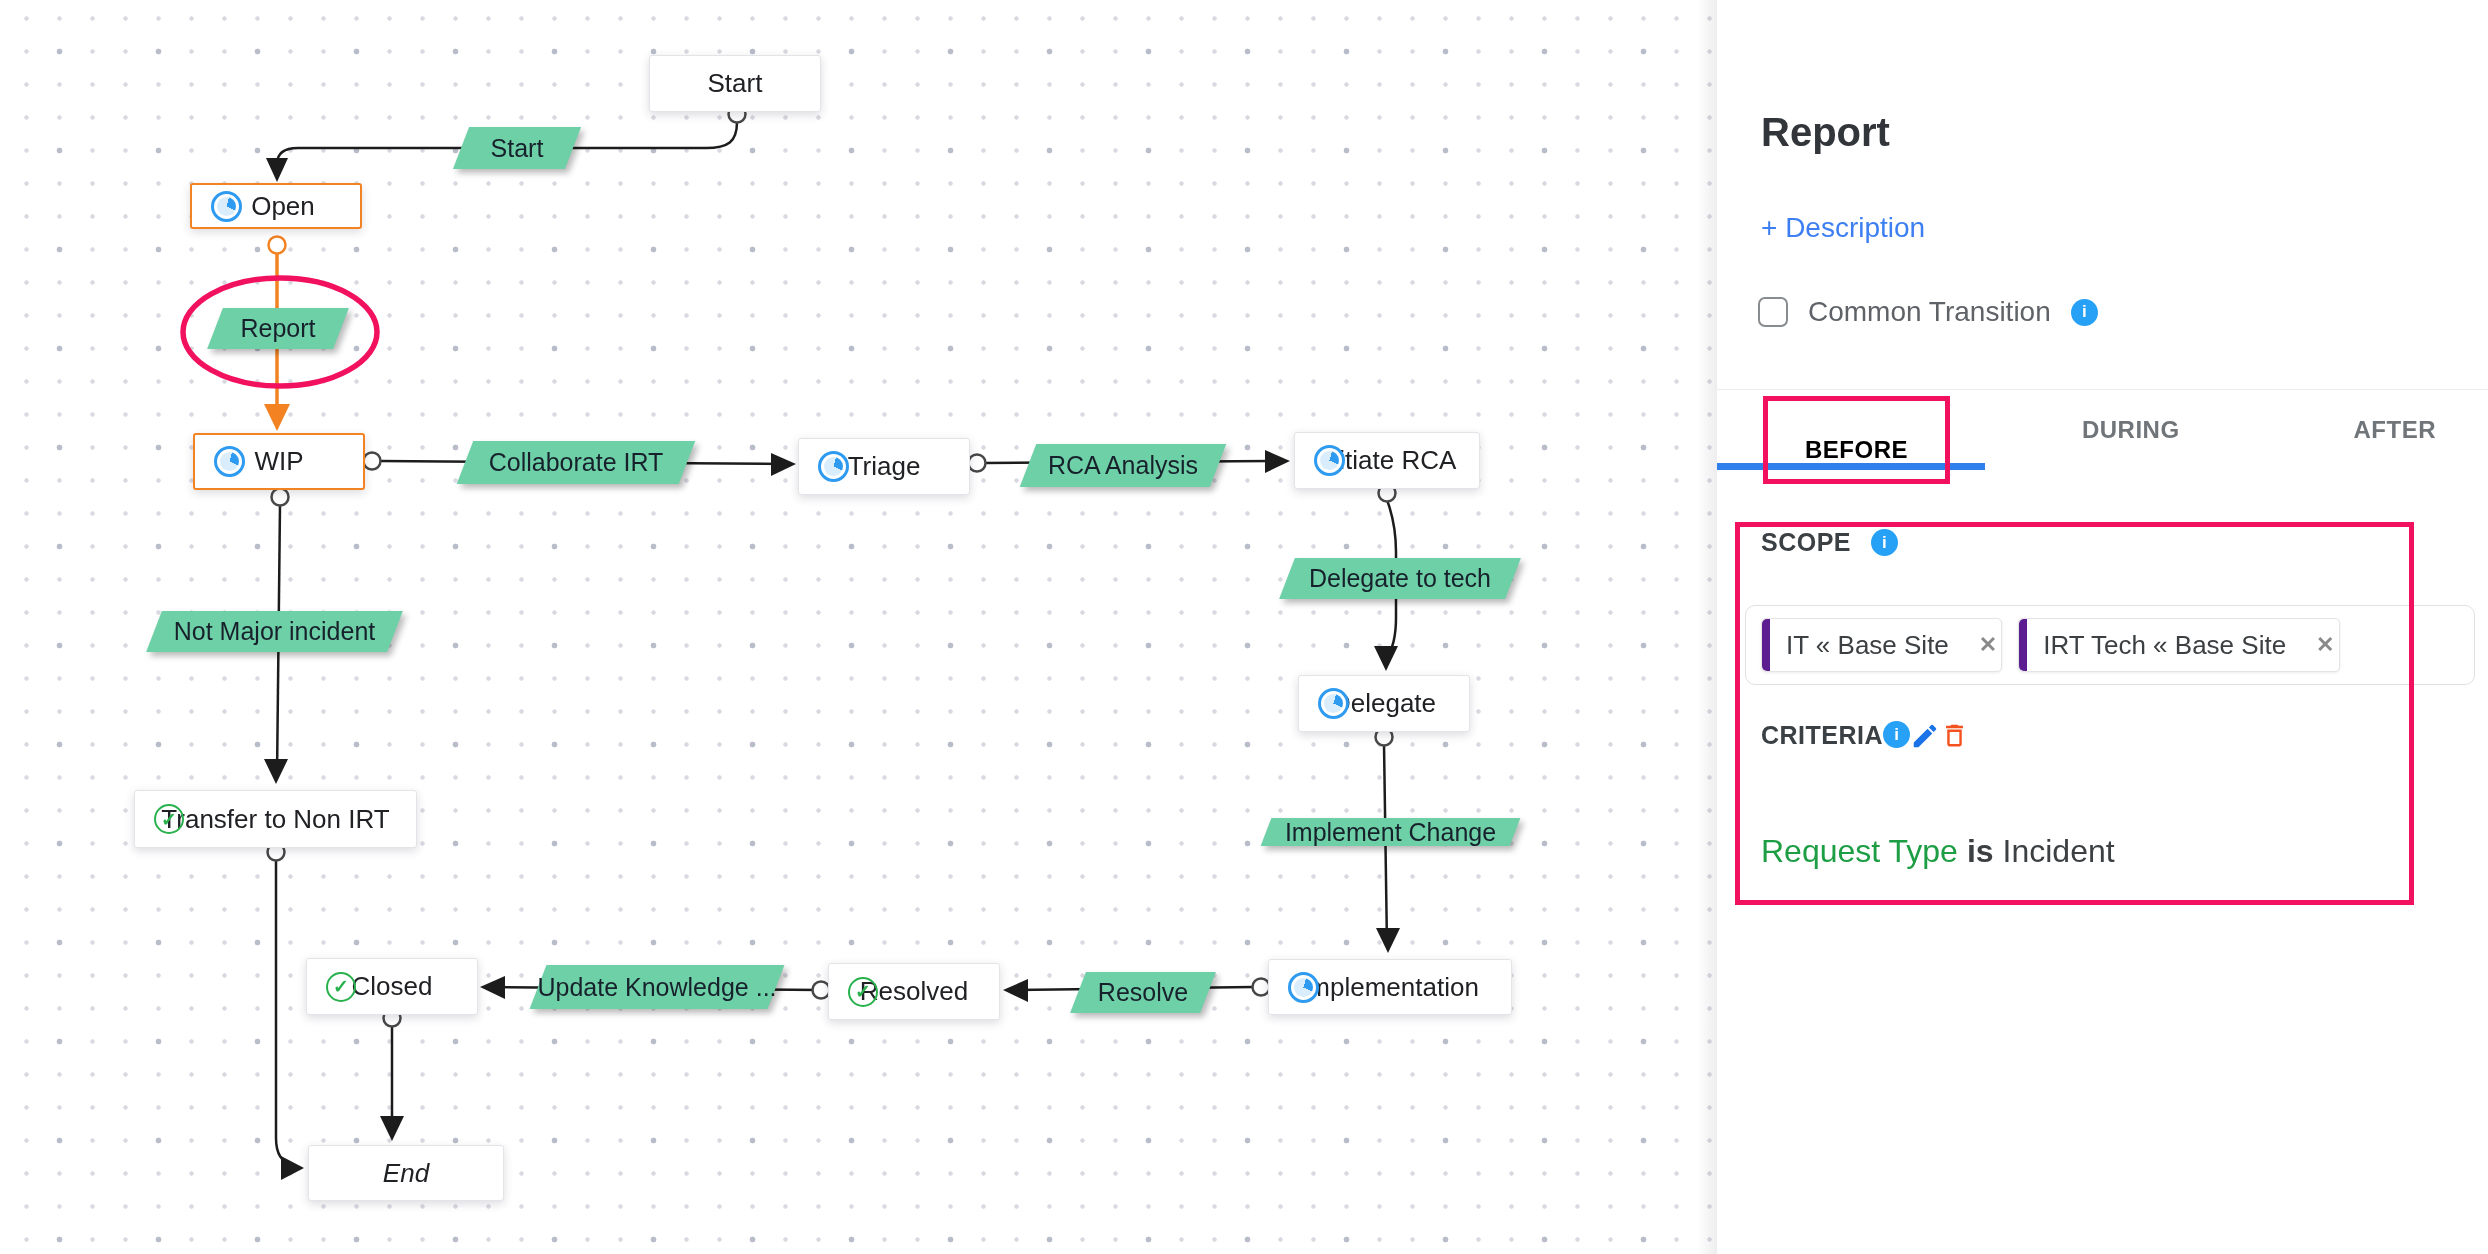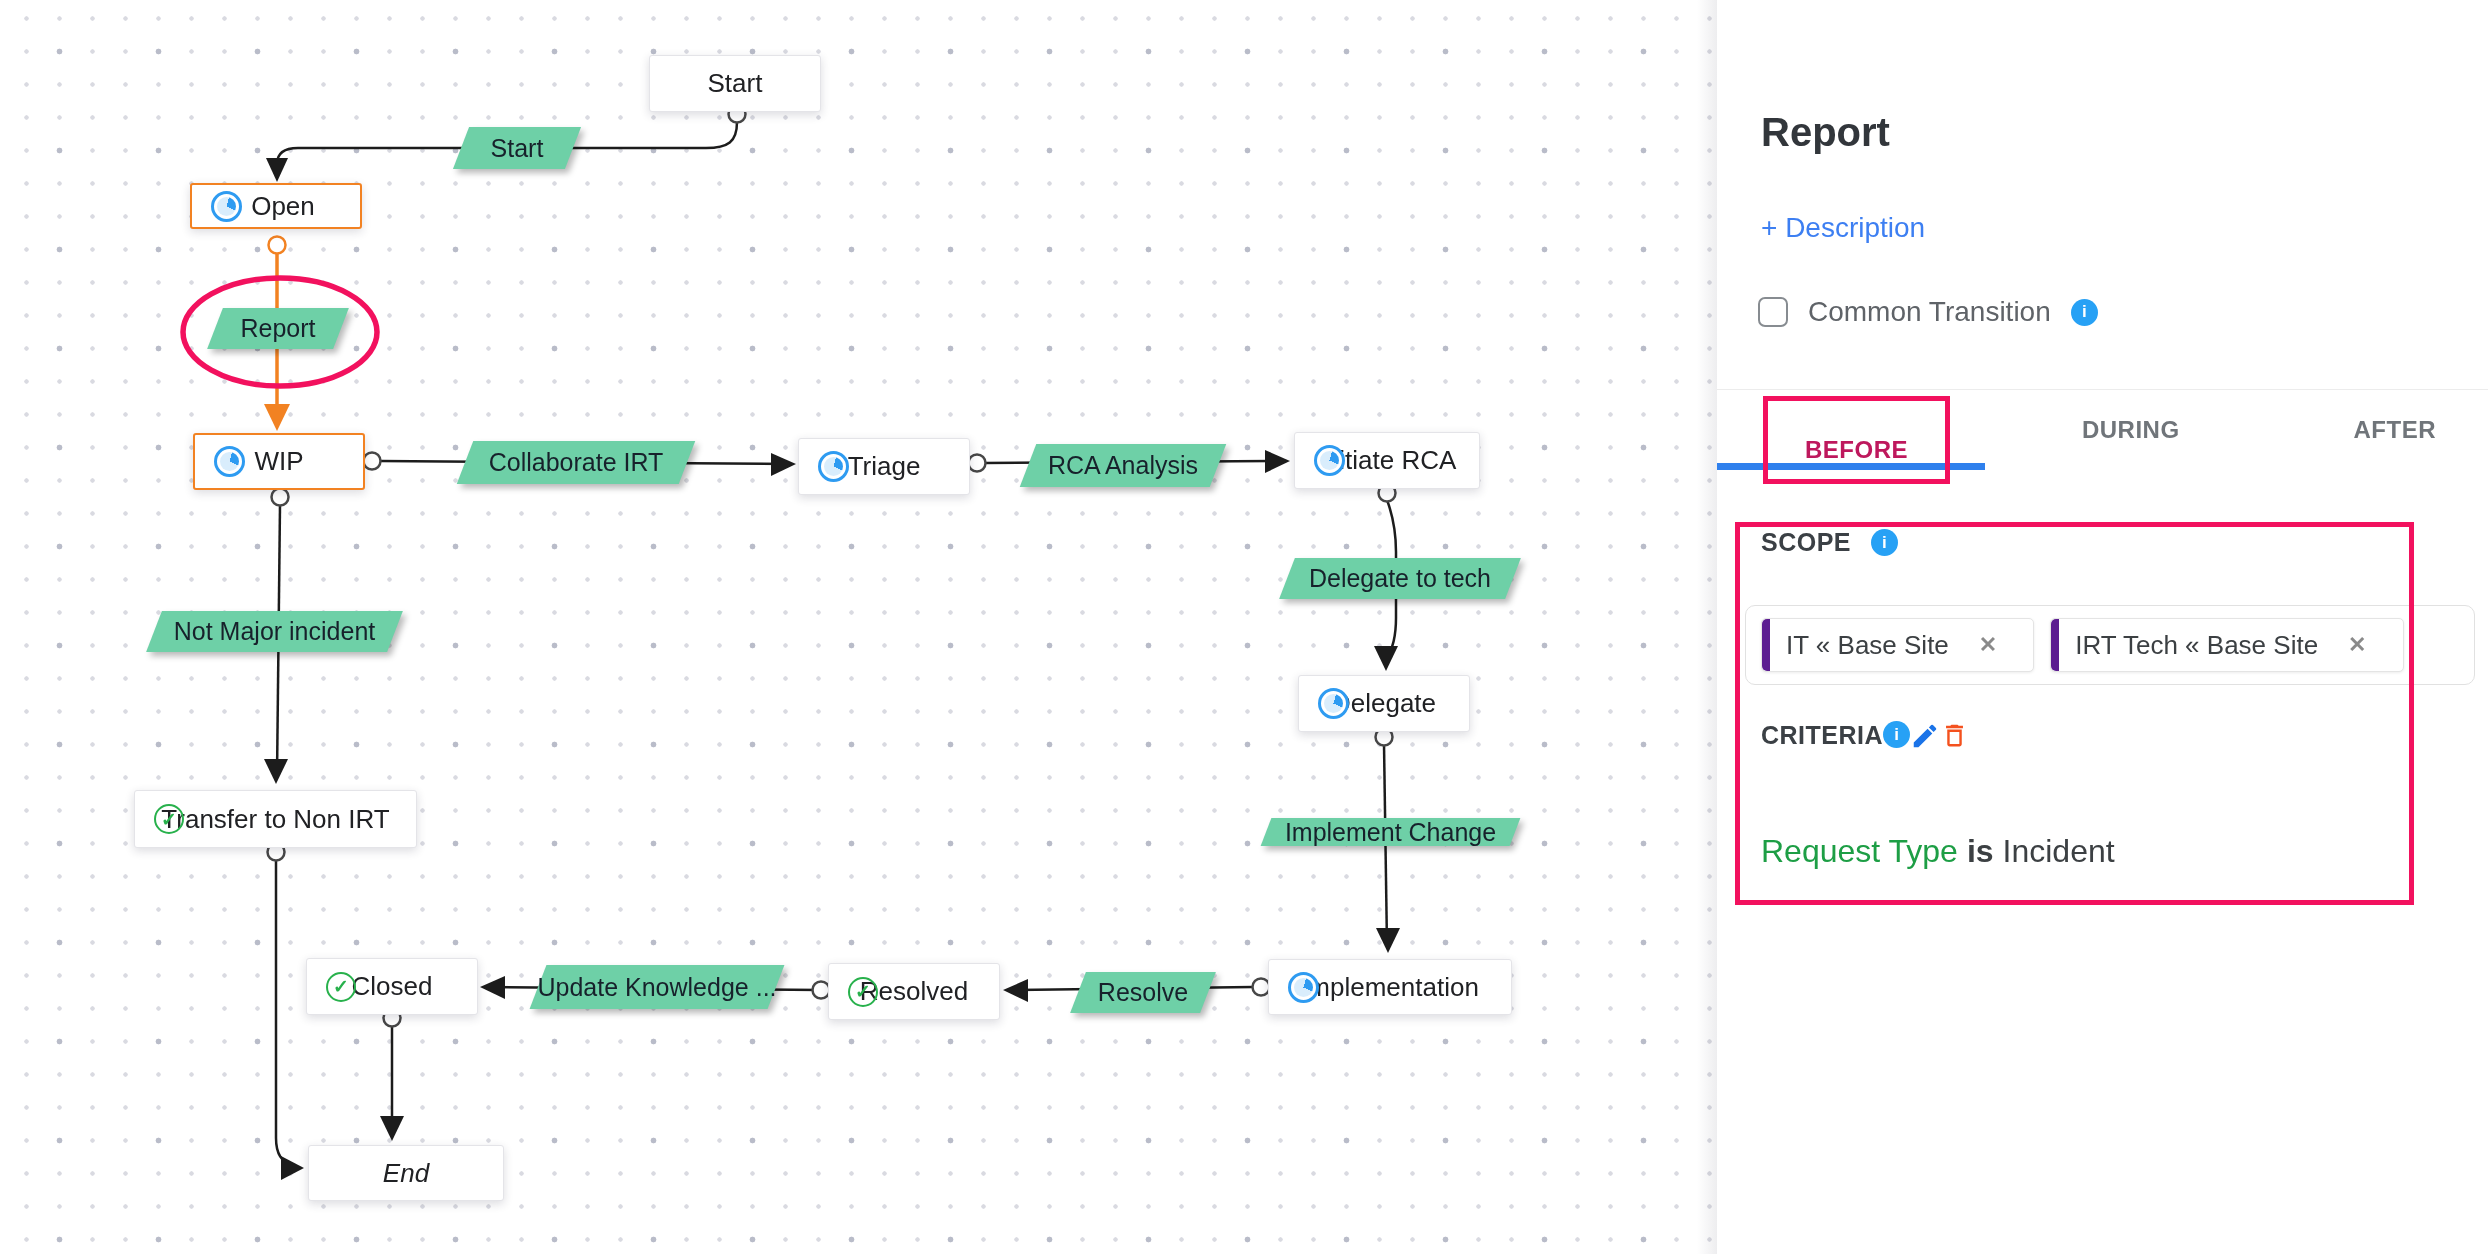--- a/index.html
+++ b/index.html
@@ -47,29 +47,29 @@
   .p-common{position:absolute;left:41px;top:296px;display:flex;align-items:center;gap:20px;}
   .p-common .cbox{width:30px;height:30px;border:2px solid #878c91;border-radius:7px;background:#fff;box-sizing:border-box;}
   .p-common .clabel{font-size:28px;color:#5f6368;text-align:right;}
 
   .info{width:27px;height:27px;border-radius:50%;background:#27a1f5;color:#fff;font-size:17px;font-weight:700;
     font-style:normal;display:inline-flex;align-items:center;justify-content:center;flex:0 0 auto;}
 
   .p-tabbar{position:absolute;left:0;right:0;top:389px;height:81px;border-top:1px solid #ececec;
     display:flex;align-items:center;justify-content:space-between;padding:0 52px 0 88px;box-sizing:border-box;}
   .p-tabbar .ptab{font-size:24px;font-weight:700;letter-spacing:.5px;color:#70757a;cursor:pointer;}
-  .p-tabbar .ptab.active{color:#be185d;margin-top:40px;}
+  .p-tabbar .ptab.active{color:#000000;margin-top:40px;}
   .p-tabbar .underline{position:absolute;left:0;bottom:0;width:268px;height:7px;background:#2f80ed;}
 
   .p-scope-label{position:absolute;left:44px;top:528px;display:flex;align-items:center;gap:20px;
     font-size:25px;font-weight:700;letter-spacing:.5px;color:#3b4045;}
   .p-chips{position:absolute;left:28px;top:605px;width:730px;height:80px;border:1.5px solid #e1e1e1;border-radius:10px;
     background:#fff;display:flex;align-items:center;gap:16px;padding-left:15px;box-sizing:border-box;}
   .chip{position:relative;display:flex;align-items:center;height:52px;background:#fff;border:1px solid #e4e4e4;
-    border-radius:5px;box-shadow:0 1px 3px rgba(0,0,0,.08);padding:0 36px 0 24px;font-size:26px;color:#3c4043;}
+    border-radius:5px;box-shadow:0 1px 3px rgba(0,0,0,.08);padding:0 4px 0 24px;font-size:26px;color:#3c4043;}
   .chip::before{content:"";position:absolute;left:0;top:0;bottom:0;width:8px;background:#5c1d91;
     border-radius:5px 0 0 5px;}
   .chip .x{margin-left:30px;color:#8a8a8a;font-size:22px;font-weight:700;cursor:pointer;}
 
   .p-criteria{position:absolute;left:44px;top:721px;display:flex;}
   .p-criteria .clab{font-size:25px;font-weight:700;letter-spacing:.5px;color:#3b4045;}
   .p-criteria svg{display:block;cursor:pointer;}
   .p-sentence{position:absolute;left:44px;top:833px;font-size:32px;color:#3c4043;}
   .p-sentence .fld{color:#1d9e45;}
   .p-sentence .op{font-weight:700;margin:0 9px;}

